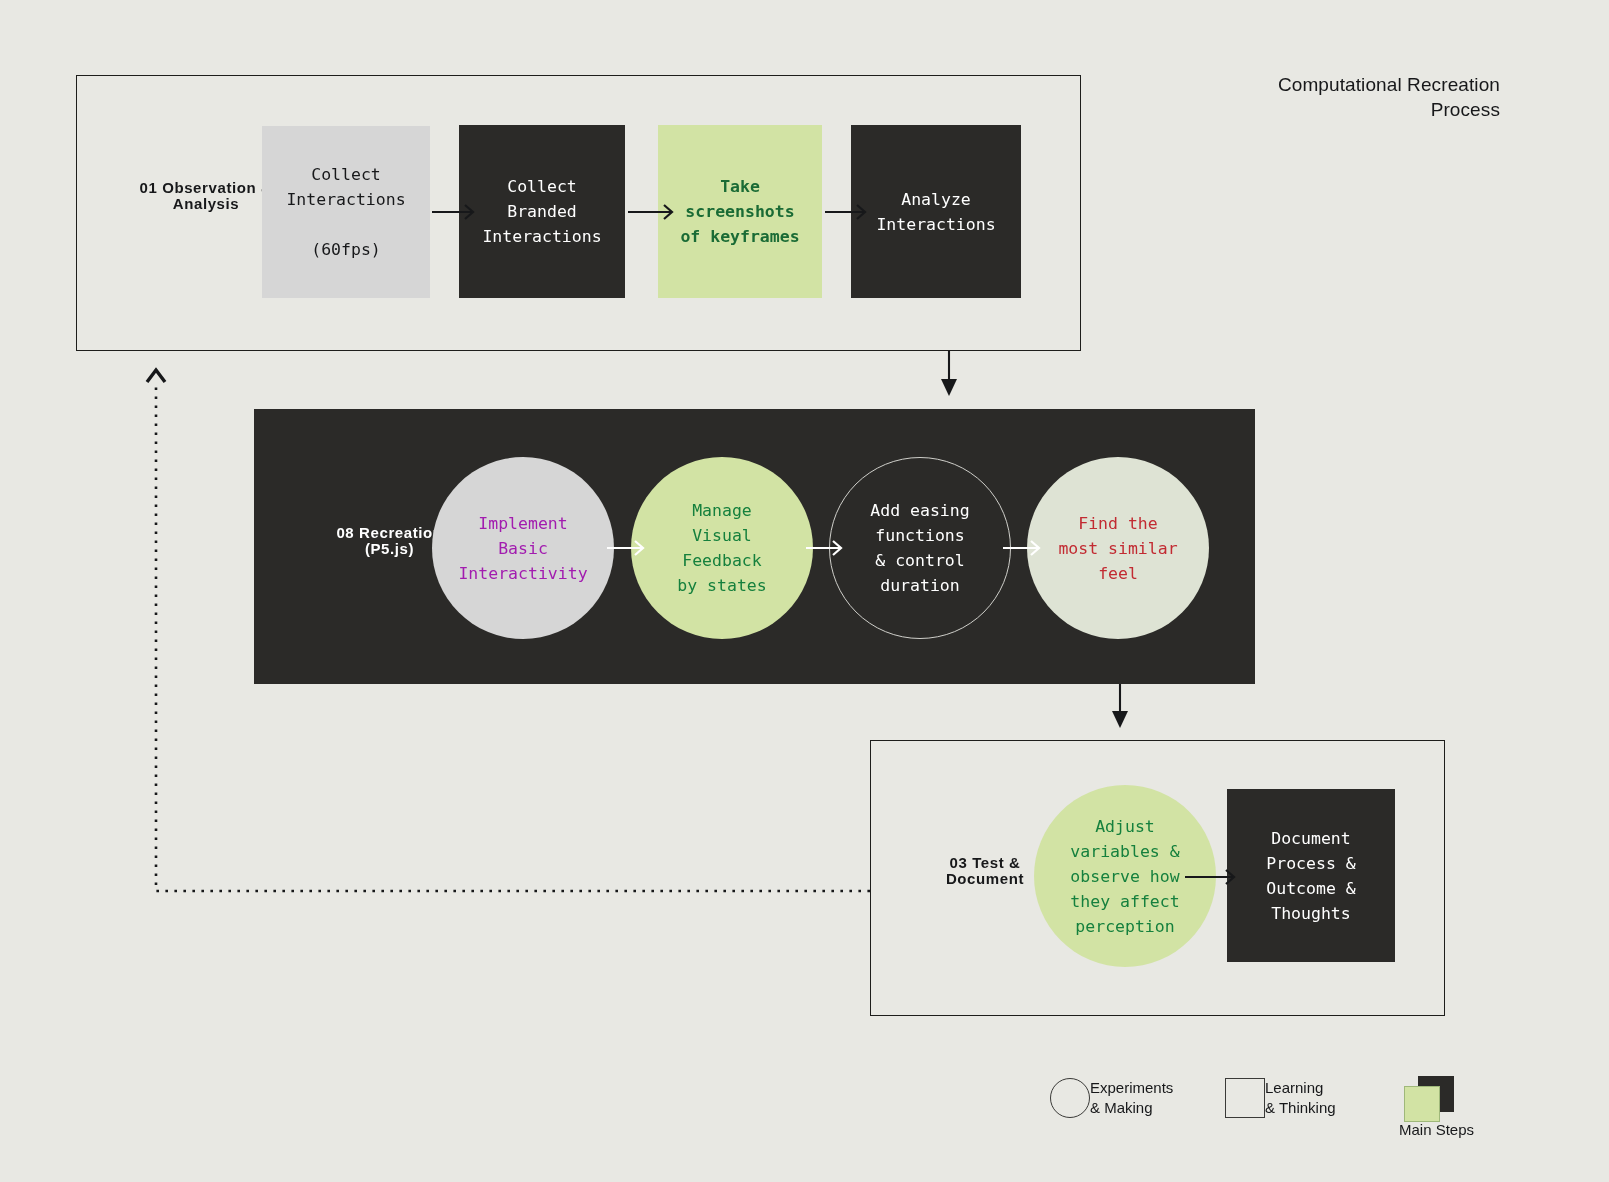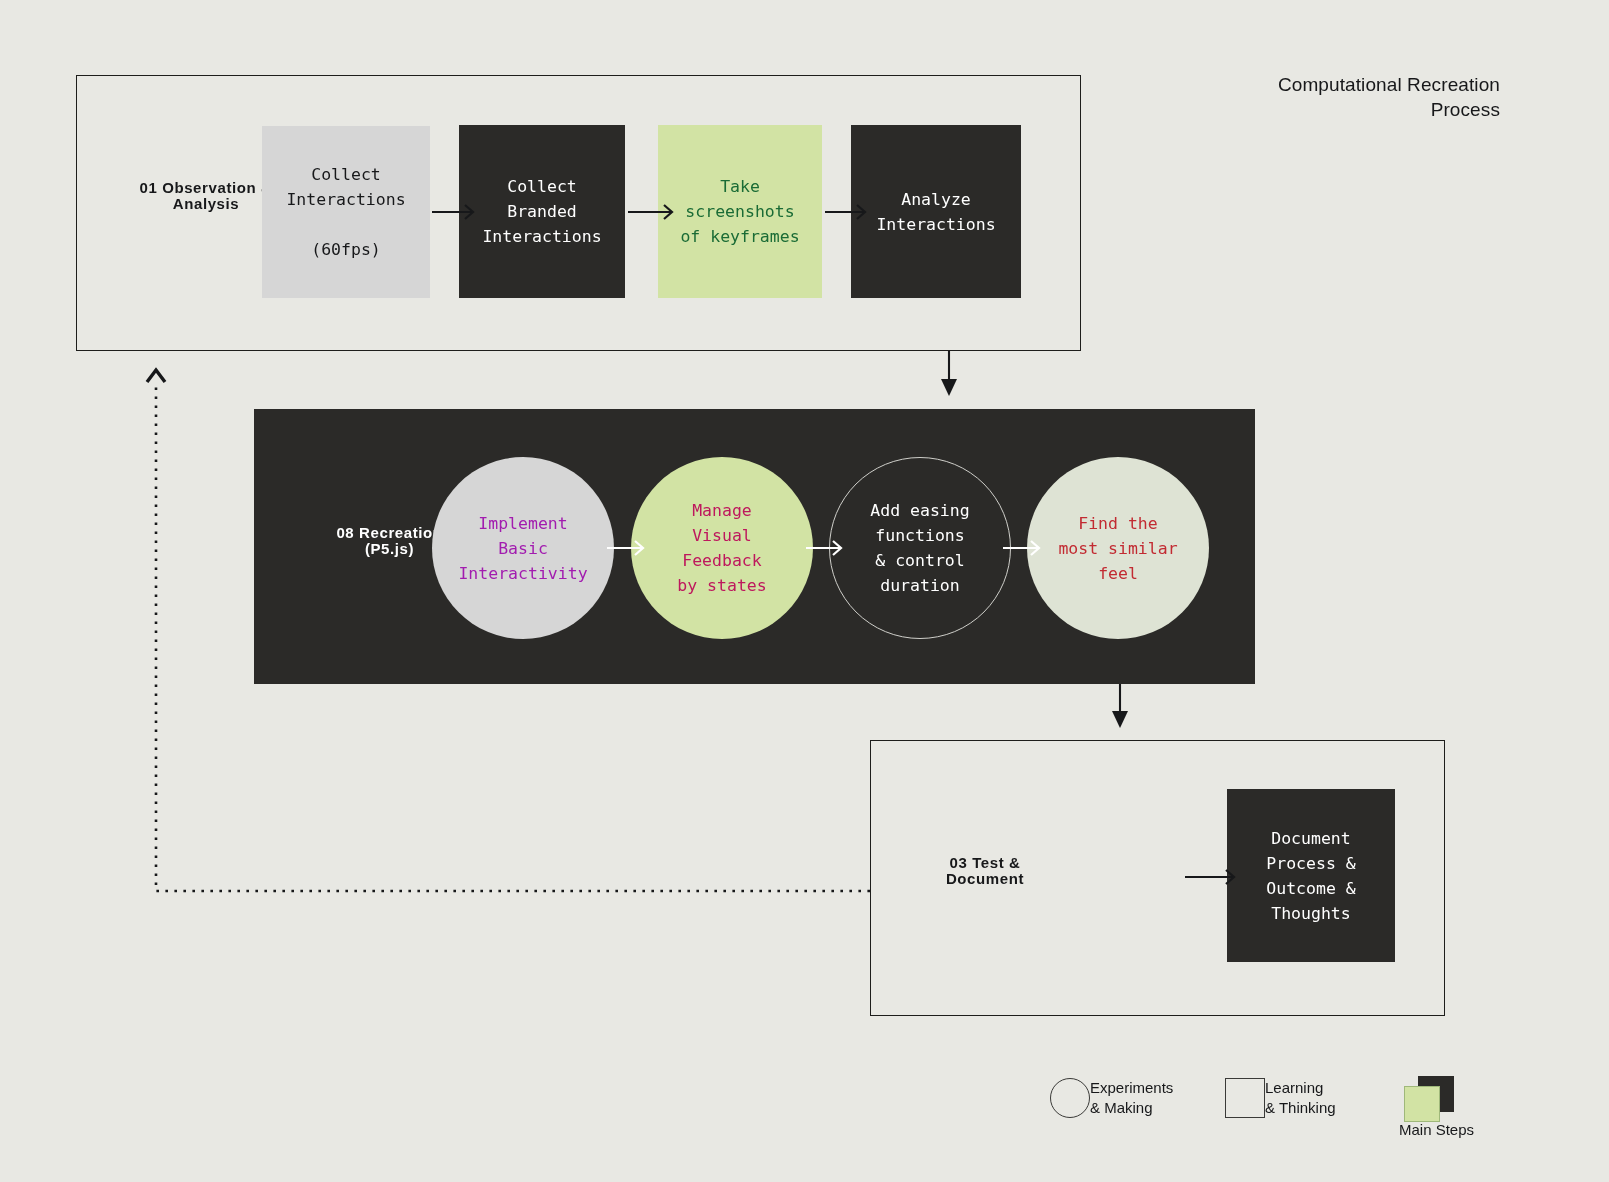--- a/index.html
+++ b/index.html
@@ -51,35 +51,35 @@
     text-align:center;
     font-family:"DejaVu Sans Mono", monospace;
     font-size:16.5px; line-height:25px; white-space:pre-line;
   }
   .fill-dark {background:#2b2a28; color:#ffffff;}
   .fill-gray {background:#d6d6d6; color:#17181a;}
   .fill-green{background:#d2e3a4; color:#1a6b35;}
 
   #n1{left:262px; top:126px; width:168px; height:172px;}
   #n2{left:459px; top:125px; width:166px; height:173px;}
-  #n3{left:658px; top:125px; width:164px; height:173px;}
+  #n3{left:658px; top:125px; width:164px; height:173px;font-weight:bold;}
   #n4{left:851px; top:125px; width:170px; height:173px;}
   #n9{left:1227px;top:789px; width:168px; height:173px;}
 
   
   .node-circle{
     position:absolute; border-radius:50%;
     display:flex; align-items:center; justify-content:center;
     text-align:center;
     font-family:"DejaVu Sans Mono", monospace;
     font-size:16.5px; line-height:25px; white-space:pre-line;
     box-sizing:border-box;
   }
   .c-gray  {background:#d6d6d6; color:#a21caf;}
-  .c-green {background:#d2e3a4; color:#be185d;}
+  .c-green {background:#d2e3a4; color:#15803d;}
   .c-ring  {background:transparent; color:#ffffff; border:1.4px solid #cfcfca;}
   .c-pale  {background:#dee3d4; color:#c22b32;}
 
   #n5{left:432px;  top:457px; width:182px; height:182px;}
   #n6{left:631px;  top:457px; width:182px; height:182px;}
   #n7{left:829px;  top:457px; width:182px; height:182px;}
   #n8{left:1027px; top:457px; width:182px; height:182px;}
   #n10{left:1034px;top:785px; width:182px; height:182px;}
 
   
@@ -149,20 +149,25 @@
   <div class="node-circle c-ring" id="n7">Add easing
 functions
 &amp; control
 duration</div>
 
   <div class="section sec-light" id="sec3"></div>
   <div class="stage-label dark-txt" id="lab3">03
 Test &amp;
 Document</div>
 
+  <div class="node-circle c-green" id="n10">Adjust
+variables &amp;
+observe how
+they affect
+perception</div>
   <div class="node-rect fill-dark" id="n9">Document
 Process &amp;
 Outcome &amp;
 Thoughts</div>
 
   <svg id="wires" viewBox="0 0 1609 1182">
     <g stroke="#17181a" stroke-width="1.9" fill="none">
 
       <g>
         <line x1="432" y1="212" x2="472" y2="212"></line>

